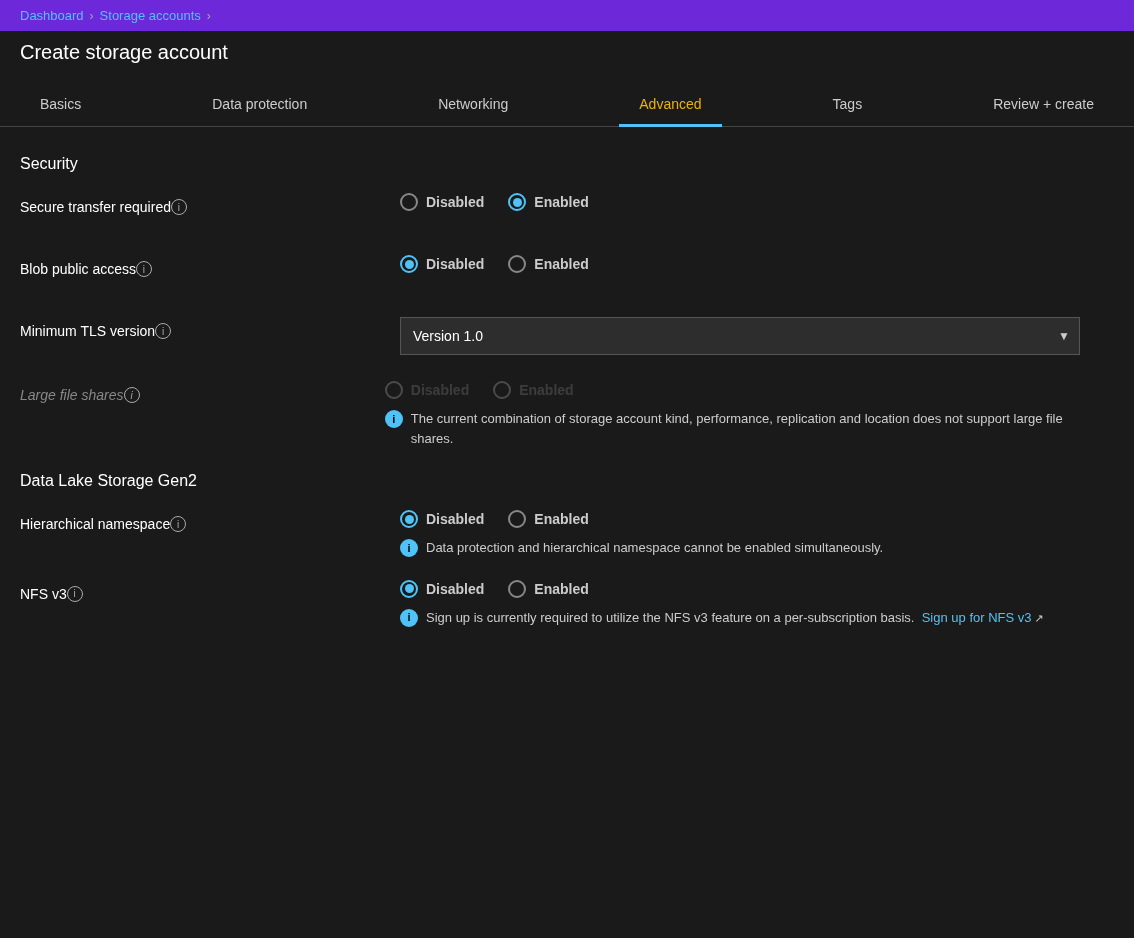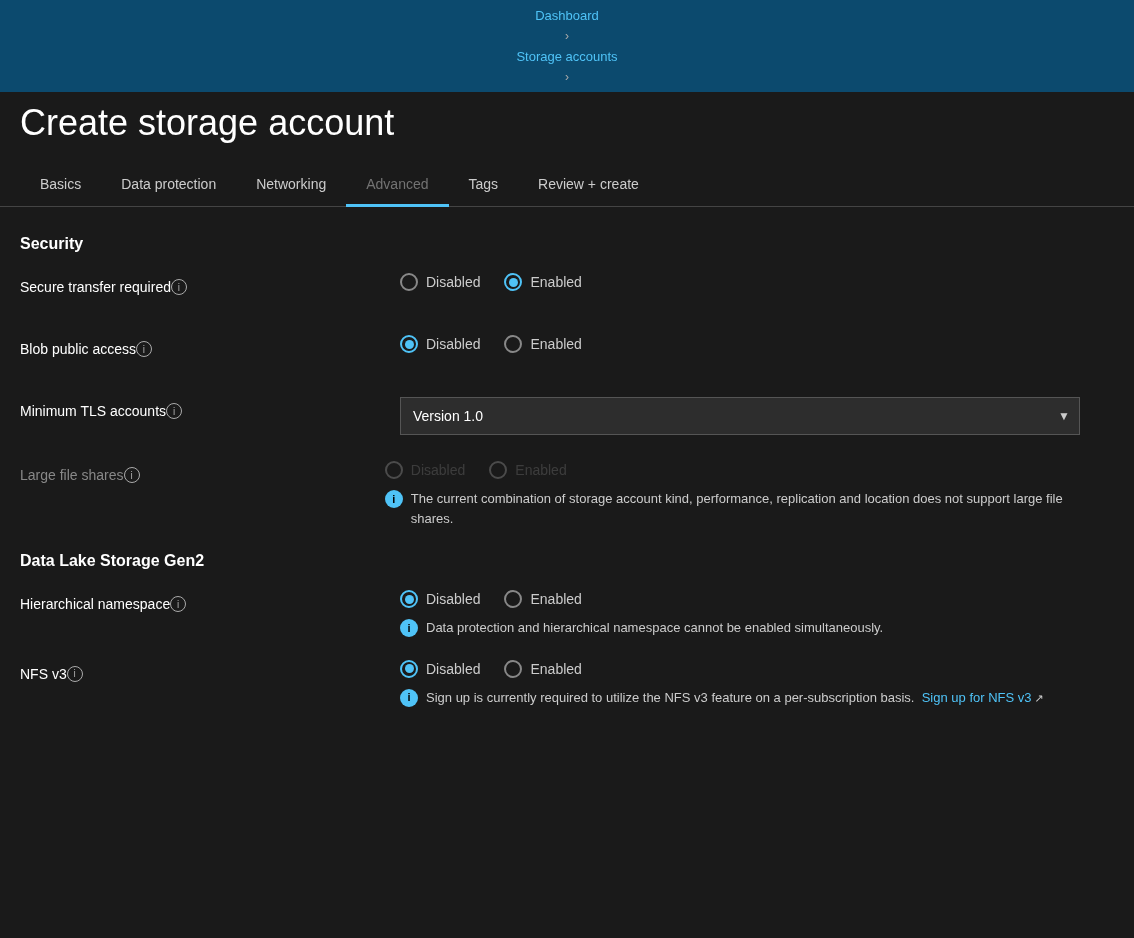--- a/index.html
+++ b/index.html
@@ -10,82 +10,83 @@
       font-size: 14px;
       min-height: 938px;
       width: 1134px;
     }
     .breadcrumb {
       display: flex;
       align-items: center;
       padding: 8px 20px;
       font-size: 13px;
       gap: 6px;
-      background: #0c4a6e;
-      flex-direction: column;
+      background: #6d28d9;
     }
     .breadcrumb a {
       color: #4fc3f7;
       text-decoration: none;
     }
     .breadcrumb-separator {
       color: #aaa;
       font-size: 12px;
     }
     .page-title {
       padding: 10px 20px 20px 20px;
-      font-size: 36px;
+      font-size: 20px;
       font-weight: 300;
       color: #ffffff;
     }
     .tabs {
       display: flex;
       padding: 0 20px;
       border-bottom: 1px solid #444;
       gap: 0;
+      justify-content: space-between;
     }
     .tab {
       padding: 12px 20px;
       color: #ccc;
       cursor: pointer;
       font-size: 14px;
       border-bottom: 3px solid transparent;
       margin-bottom: -1px;
       white-space: nowrap;
     }
     .tab.active {
-      color: #737373;
+      color: #eab308;
       border-bottom: 3px solid #4fc3f7;
     }
     .content {
       padding: 28px 20px;
       max-width: 1100px;
     }
     .section-title {
       font-size: 16px;
-      font-weight: 700;
+      font-weight: 400;
       color: #ffffff;
       margin-bottom: 20px;
     }
     .form-row {
       display: flex;
       align-items: flex-start;
       margin-bottom: 22px;
       min-height: 40px;
     }
     .form-label {
       width: 380px;
       display: flex;
       align-items: center;
       color: #ffffff;
       font-size: 14px;
       padding-top: 6px;
     }
     .form-label.disabled-label {
       color: #888;
+      font-style: italic;
     }
     .info-icon {
       display: inline-flex;
       align-items: center;
       justify-content: center;
       width: 16px;
       height: 16px;
       border-radius: 50%;
       border: 1px solid #aaa;
       color: #aaa;
@@ -124,20 +125,21 @@
     .radio-circle.selected::after {
       content: '';
       width: 9px;
       height: 9px;
       border-radius: 50%;
       background: #4fc3f7;
     }
     .radio-label {
       color: #ccc;
       font-size: 14px;
+      font-weight: bold;
     }
     .radio-option.disabled-option .radio-label {
       color: #666;
     }
     .select-wrapper {
       position: relative;
       width: 680px;
     }
     .select-box {
       width: 100%;
@@ -254,21 +256,21 @@
         </label>
         <label class="radio-option">
           <div class="radio-circle"></div>
           <span class="radio-label">Enabled</span>
         </label>
       </div>
     </div>
 
     <div class="form-row">
       <div class="form-label">
-        <span>Minimum TLS accounts</span>
+        <span>Minimum TLS version</span>
         <span class="info-icon">i</span>
       </div>
       <div class="select-wrapper">
         <select class="select-box">
           <option>Version 1.0</option>
           <option>Version 1.1</option>
           <option>Version 1.2</option>
         </select>
         <span class="select-chevron">▼</span>
       </div>

